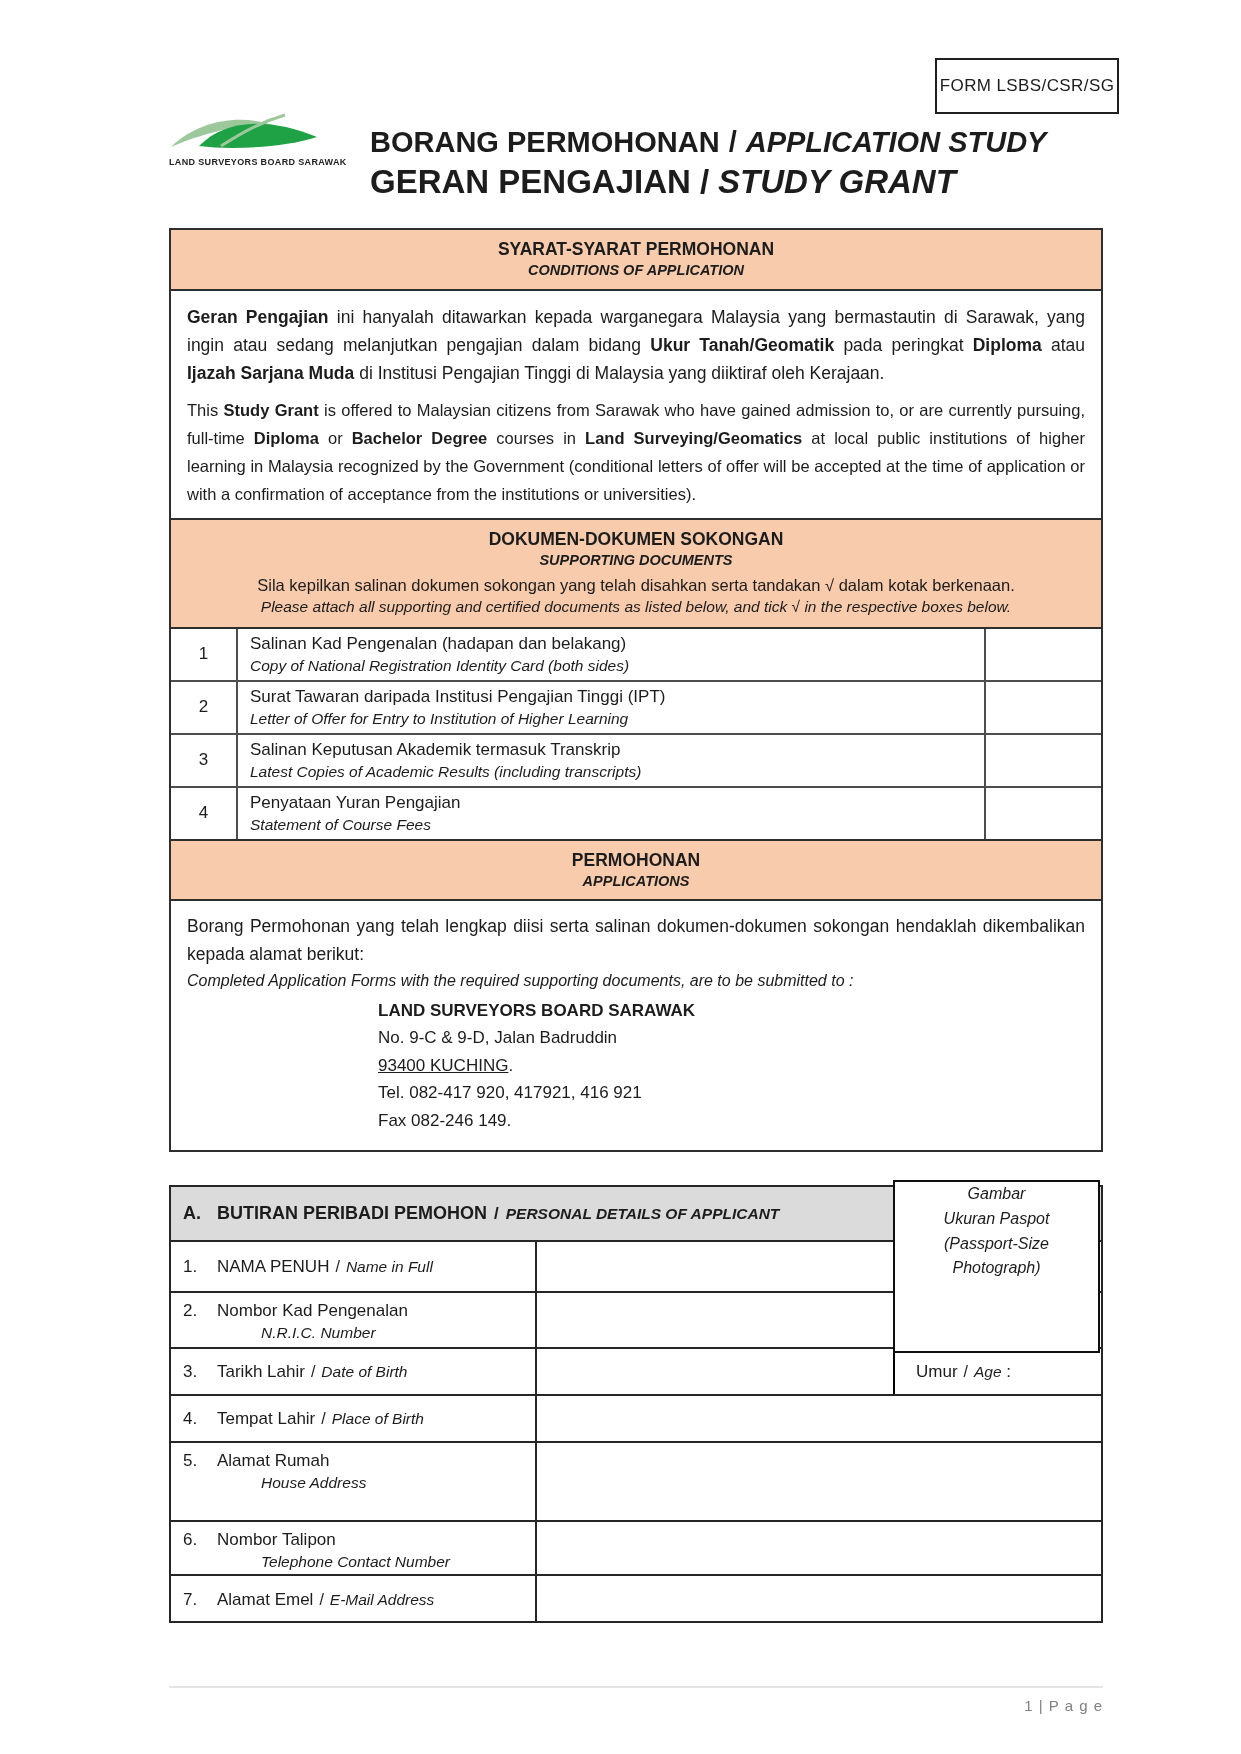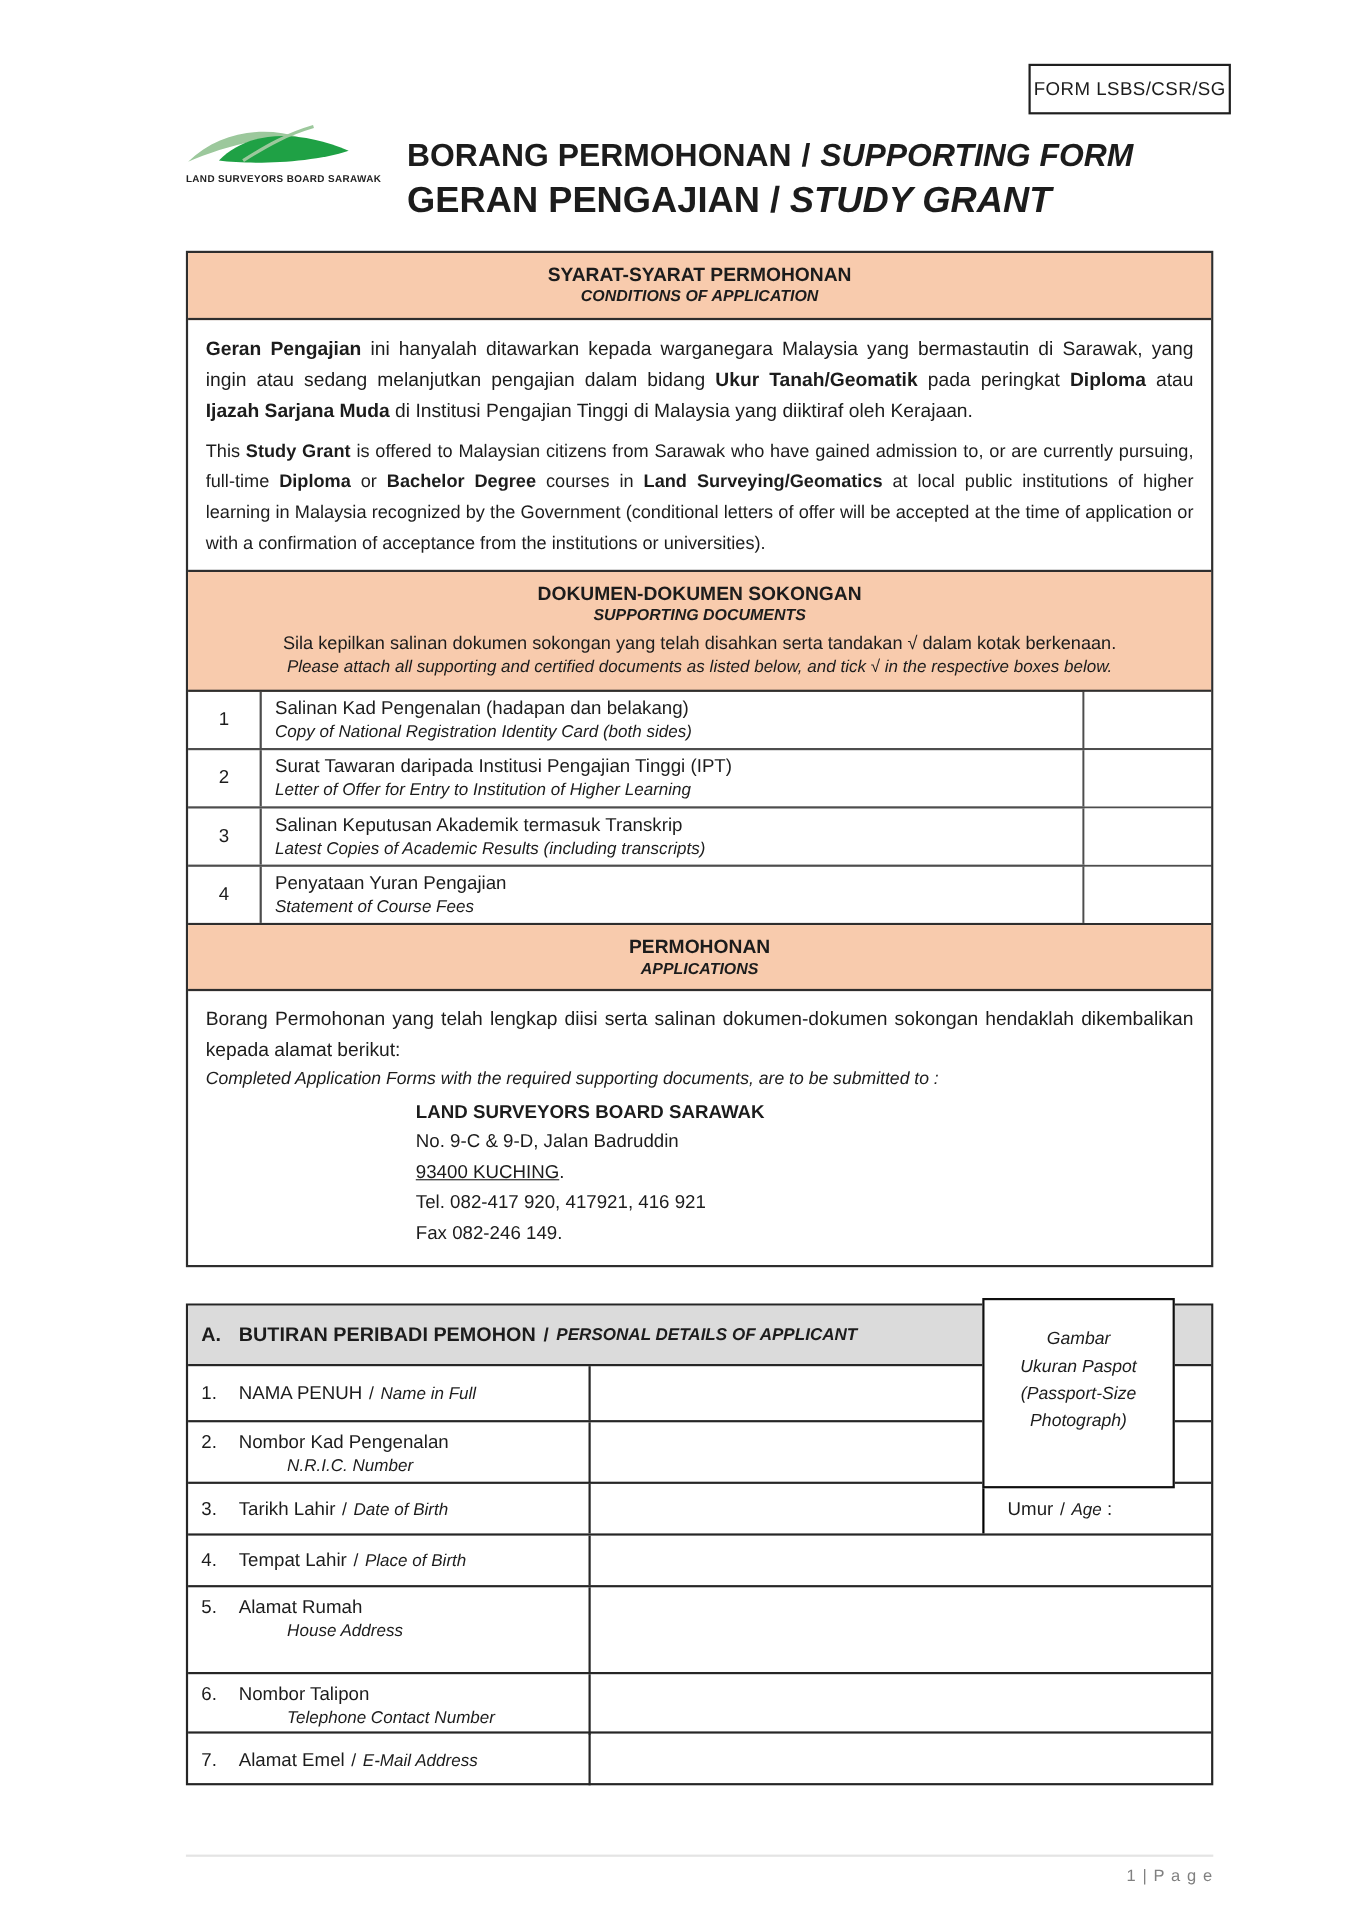--- a/index.html
+++ b/index.html
@@ -3,21 +3,21 @@
 <meta charset="utf-8">
 <style>
   html,body { margin:0; padding:0; background:#9a9a9a; }
   .page {
     position:relative; width:1241px; height:1754px; background:#ffffff;
     margin:0 auto; overflow:hidden;
     font-family:"Liberation Sans","DejaVu Sans",sans-serif; color:#1c1c1c;
   }
   
   .form-code {
-    position:absolute; left:935px; top:58px; width:184px; height:46px;
+    position:absolute; left:935px; top:58px; width:184px; height:56px;
     border:2px solid #1f1f1f; box-sizing:border-box;
     display:flex; align-items:center; justify-content:center;
     font-size:17px; letter-spacing:0.4px;
   }
   .logo { position:absolute; left:169px; top:110px; width:170px; }
   .logo svg { display:block; }
   .logo-caption { font-size:9px; font-weight:bold; letter-spacing:0.35px; margin-top:1px; white-space:nowrap; color:#222; }
   .titles { position:absolute; left:370px; top:126px; }
   .title-l1 { font-size:29px; font-weight:bold; white-space:nowrap; }
   .title-l2 { font-size:33px; font-weight:bold; margin-top:4px; white-space:nowrap; }
@@ -61,23 +61,23 @@
   .sa-labelcell { display:flex; align-items:center; padding:6px 8px 6px 12px; box-sizing:border-box; }
   .sa-labelcell.top { align-items:flex-start; padding-top:8px; }
   .sa-no { width:34px; flex-shrink:0; font-size:17px; }
   .sa-my { font-size:17px; }
   .sa-sep { margin:0 6px; font-size:16px; }
   .sa-en { font-style:italic; font-size:15.5px; }
   .sa-en.block { display:block; margin-top:3px;margin-left:44px; }
   .sa-value { border-left:2px solid #262626; }
   .sa-age { border-left:2px solid #000000; display:flex; align-items:center; padding-left:21px; font-size:17px; }
   .photo-box {
-    position:absolute; left:722px; top:-7px; width:175px; height:173px;
+    position:absolute; left:722px; top:-7px; width:207px; height:173px;
     background:#fff; border:2px solid #0f0f0f; box-sizing:border-box; z-index:4;
-    display:flex; flex-direction:column; align-items:center; padding-top:24px;
+    display:flex; flex-direction:column; align-items:center; 
     font-style:italic; font-size:16px; line-height:1.55; text-align:center;
   }
 
   
   .footer { position:absolute; left:169px; top:1686px; width:934px; border-top:2px solid #e4e4e4; }
   .page-label { margin-top:9px; text-align:right; color:#808080; font-size:15px; letter-spacing:1px; }
 </style>
 </head>
 <body>
 
@@ -93,21 +93,21 @@
         <path d="M2 37 C 30 10, 70 4, 104 15 C 68 13, 28 26, 2 37 Z" fill="#9CC89C"></path>
         <path d="M30 36 C 56 9, 100 7, 148 27 C 115 38, 60 40, 30 36 Z" fill="#1FA145"></path>
         <path d="M52 36 C 74 22, 92 12, 116 5" stroke="#9CC89C" stroke-width="3" fill="none"></path>
       </svg>
     </span>
     <div class="logo-caption">LAND SURVEYORS BOARD SARAWAK</div>
   </div>
 
   <div class="titles">
     <div class="title-l1">
-      <span>BORANG PERMOHONAN</span><span class="t-sep">/</span><span class="t-en">SUPPORTING FORM</span>
+      <span>BORANG PERMOHONAN</span><span class="t-sep">/</span><span class="t-en">APPLICATION STUDY</span>
     </div>
     <div class="title-l2">
       <span>GERAN PENGAJIAN</span><span class="t-sep">/</span><span class="t-en">STUDY GRANT</span>
     </div>
   </div>
 
   <div class="main">
 
     <div class="band">
       <div class="h-my">SYARAT-SYARAT PERMOHONAN</div>

